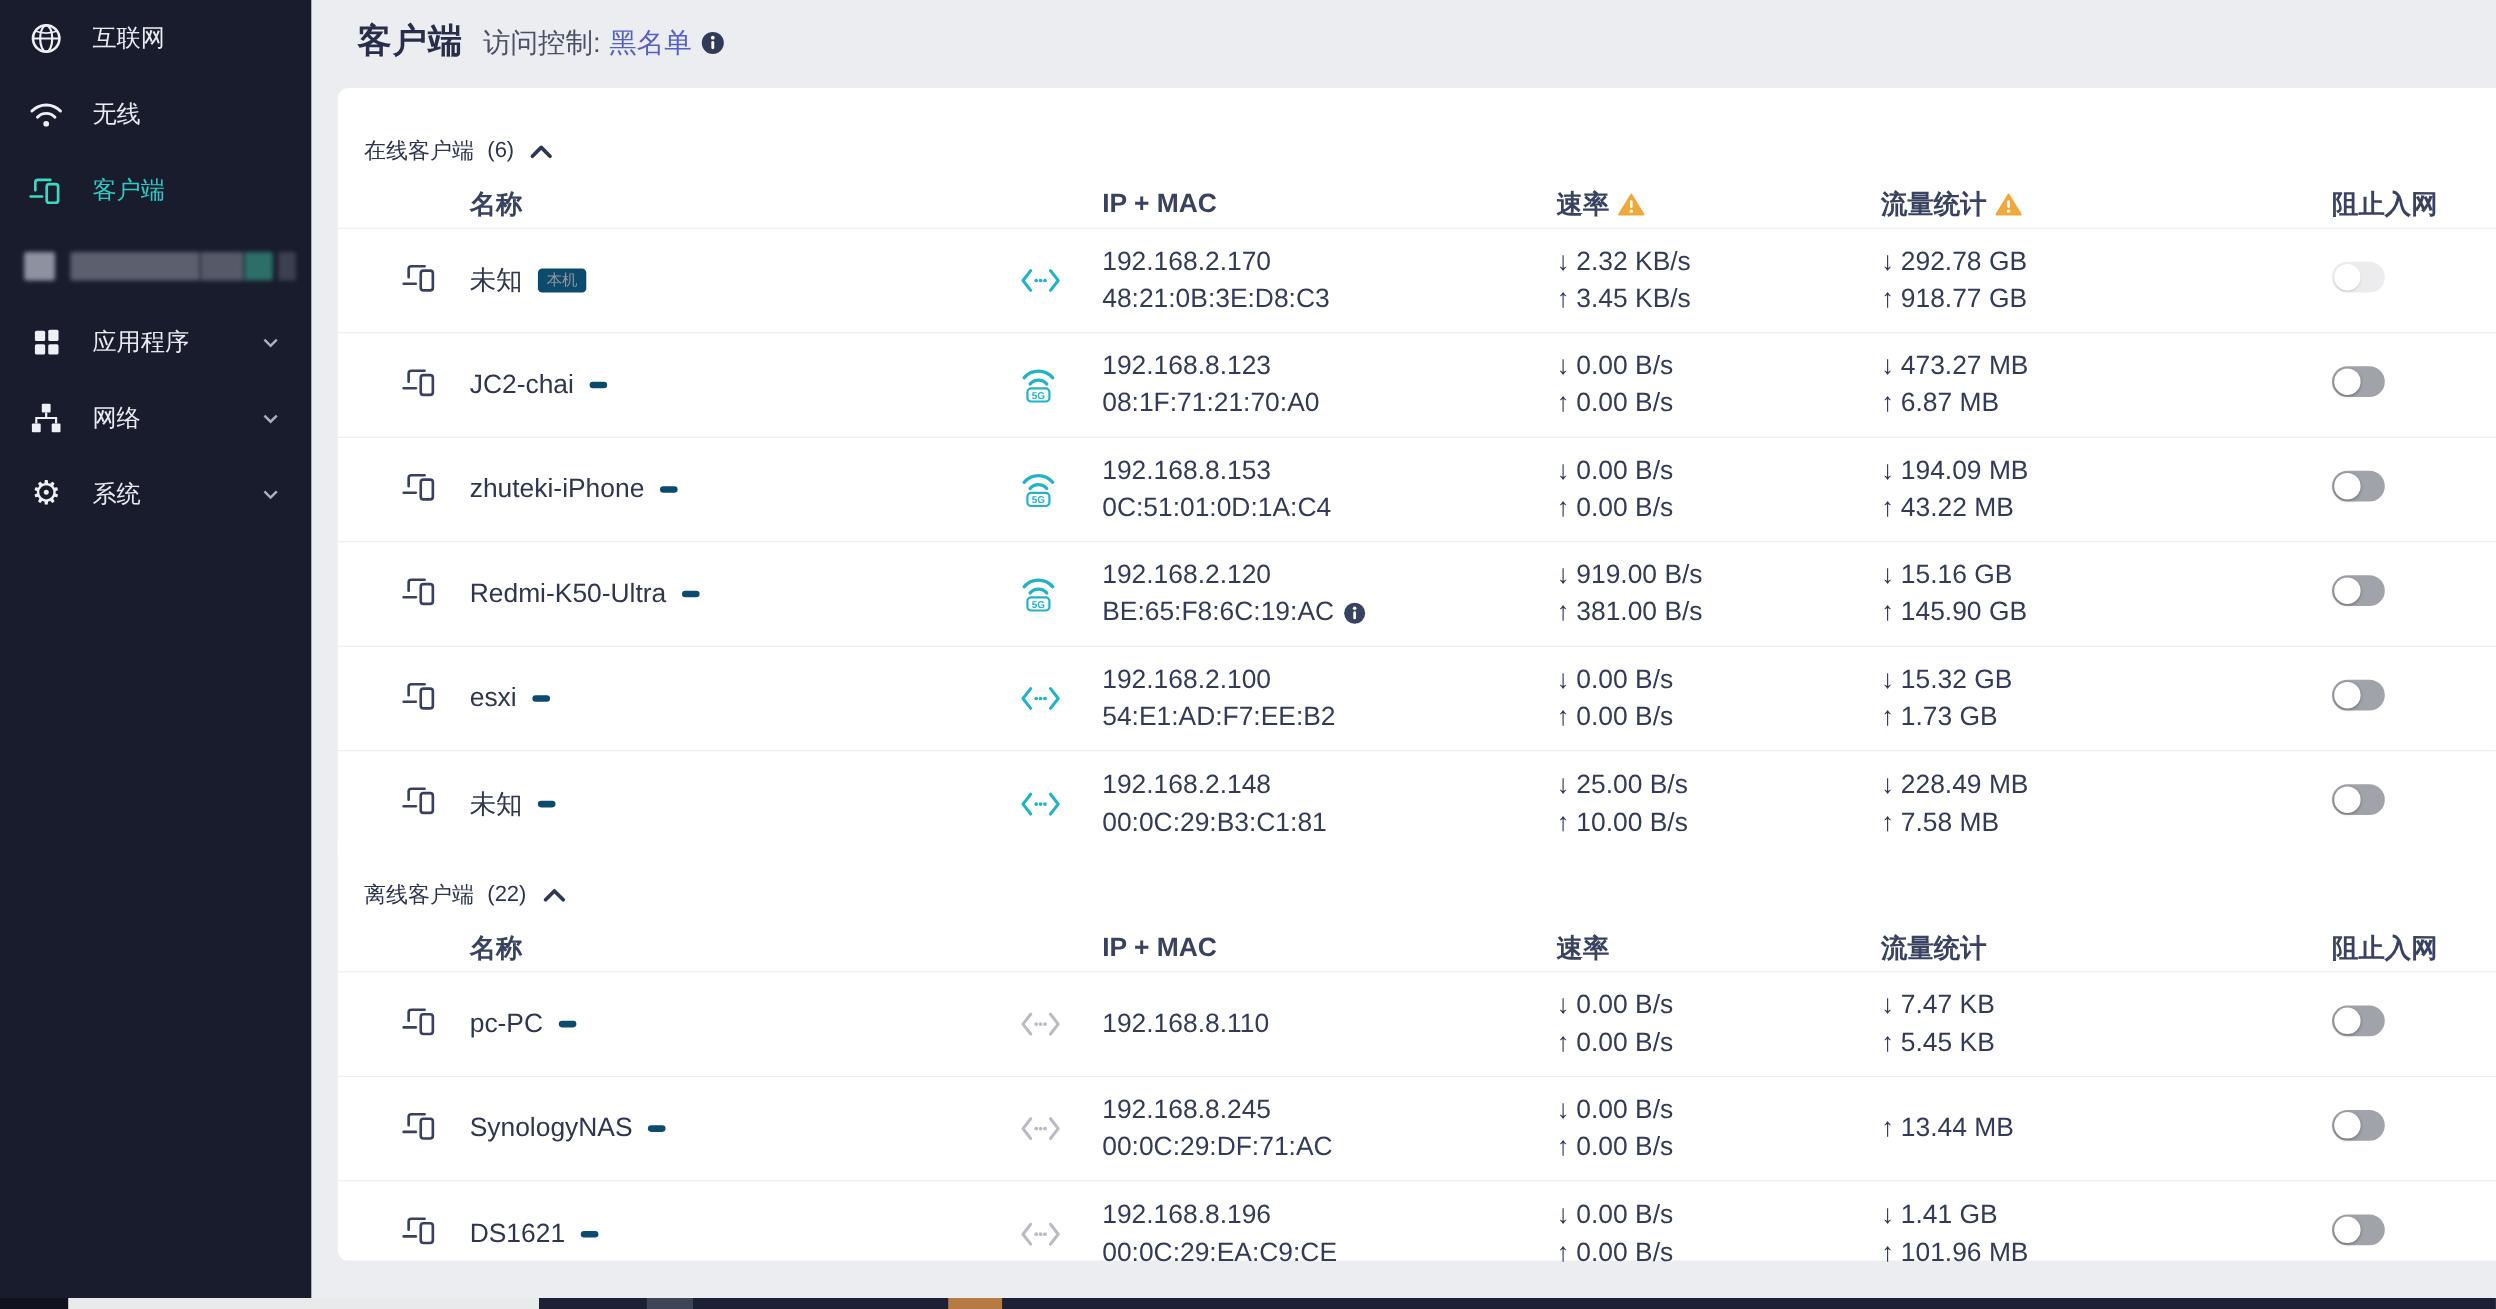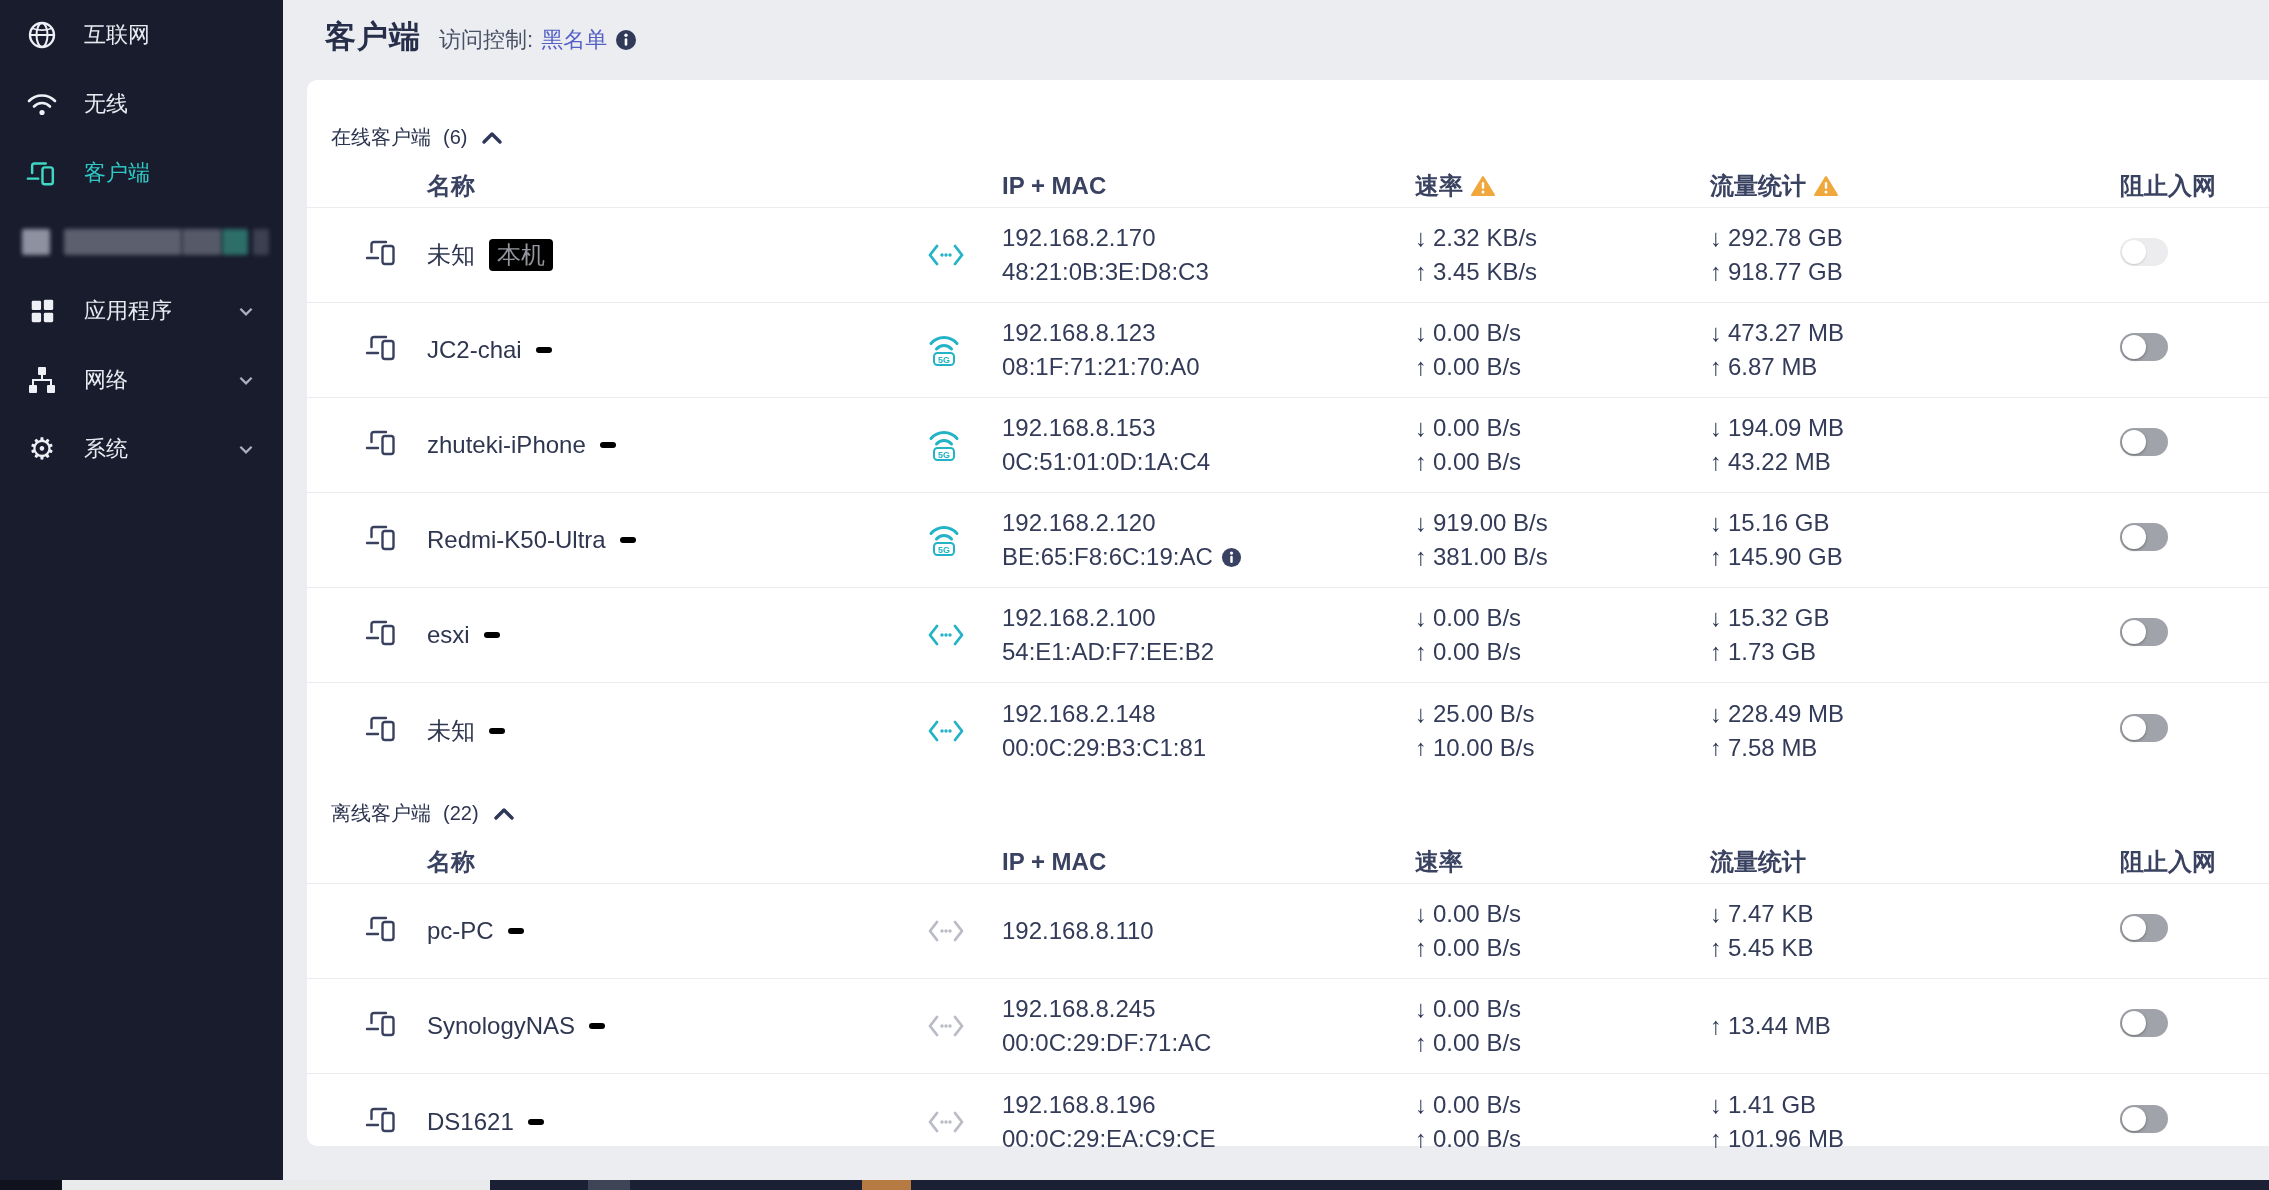--- a/index.html
+++ b/index.html
@@ -34,42 +34,42 @@
   .px.b1{width:28px;background:#8e92a0;margin-right:14px;}
   .px.b2{width:118px;background:#5b5f6e;}
   .px.b3{width:40px;background:#565a68;}
   .px.b4{width:26px;background:#2e6e68;}
   .px.b5{width:16px;background:#3c4050;position:absolute;right:14px;}
 
   
   .main{position:absolute;left:283px;top:0;right:0;bottom:0;}
   .page-header{position:absolute;left:42px;top:16px;display:flex;align-items:baseline;gap:18px;}
   .page-title{font-size:31px;font-weight:700;color:#272e49;letter-spacing:1px;}
-  .access-ctl{display:flex;align-items:center;gap:8px;font-size:22px;color:#4a5166;}
+  .access-ctl{display:flex;align-items:center;gap:8px;font-size:25px;color:#4a5166;}
   .access-link{color:var(--link-indigo);cursor:pointer;}
   .info-badge{display:inline-flex;vertical-align:middle;}
 
   .card{position:absolute;left:24px;right:0;background:#fff;border-radius:10px 0 0 10px;}
   .card-online{top:80px;height:706px;}
   .card-offline{top:756px;height:390px;}
 
   .section-head{display:flex;align-items:center;gap:10px;padding:30px 0 0 24px;height:84px;font-size:20px;color:#2c3450;}
   .sec-count{margin-left:2px;}
   .collapse-caret{display:inline-flex;margin-left:4px;cursor:pointer;}
 
   .tgrid{display:grid;grid-template-columns:62px 500px 75px 413px 295px 410px 149px;padding-left:58px;align-items:center;}
   .thead{height:44px;font-size:24px;font-weight:700;color:var(--text-head);border-bottom:1px solid var(--row-line);}
   .thead .hcell{display:flex;align-items:center;gap:8px;}
   .trow{height:95px;border-bottom:1px solid var(--row-line);font-size:24px;color:#333b58;}
   .trow:last-child{border-bottom:none;}
 
   .devicon{display:inline-flex;width:34px;height:32px;color:#3a4160;}
   .name-cell{display:flex;align-items:center;}
   .client-name{color:#2f3650;}
-  .badge{display:inline-block;background:#000000;color:#94969d;font-size:24px;padding:3px 8px;border-radius:4px;margin-left:14px;line-height:1.1;}
+  .badge{display:inline-block;background:#0c4a6e;color:#94969d;font-size:14px;padding:3px 8px;border-radius:4px;margin-left:14px;line-height:1.1;}
   .conn-cell{display:inline-flex;color:var(--icon-teal);}
   .conn-cell.offline{color:var(--offline-gray);}
   .two-line{line-height:34px;}
   .mac-line{display:flex;align-items:center;gap:8px;}
   .arr{font-weight:700;color:#2c3655;margin-right:6px;}
   .toggle{width:48px;height:28px;border-radius:14px;background:var(--toggle-gray);border:none;position:relative;cursor:pointer;display:inline-block;}
   .toggle::after{content:"";position:absolute;left:2px;top:2px;width:24px;height:24px;border-radius:50%;background:#fff;box-shadow:0 1px 3px rgba(0,0,0,.35);}
   .toggle.disabled{background:var(--toggle-disabled);}
   .toggle.disabled::after{box-shadow:0 1px 2px rgba(0,0,0,.15);}
 

